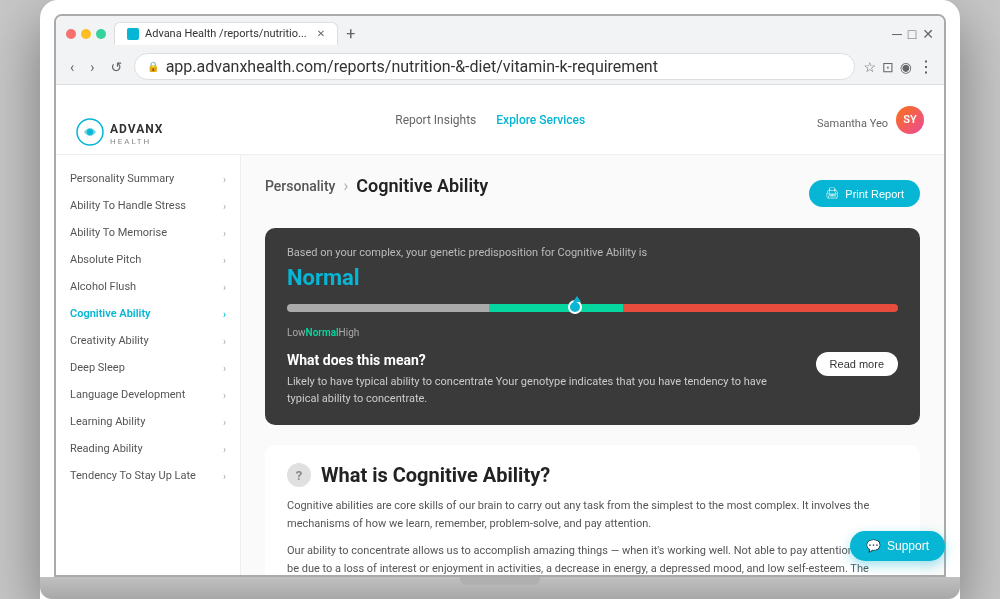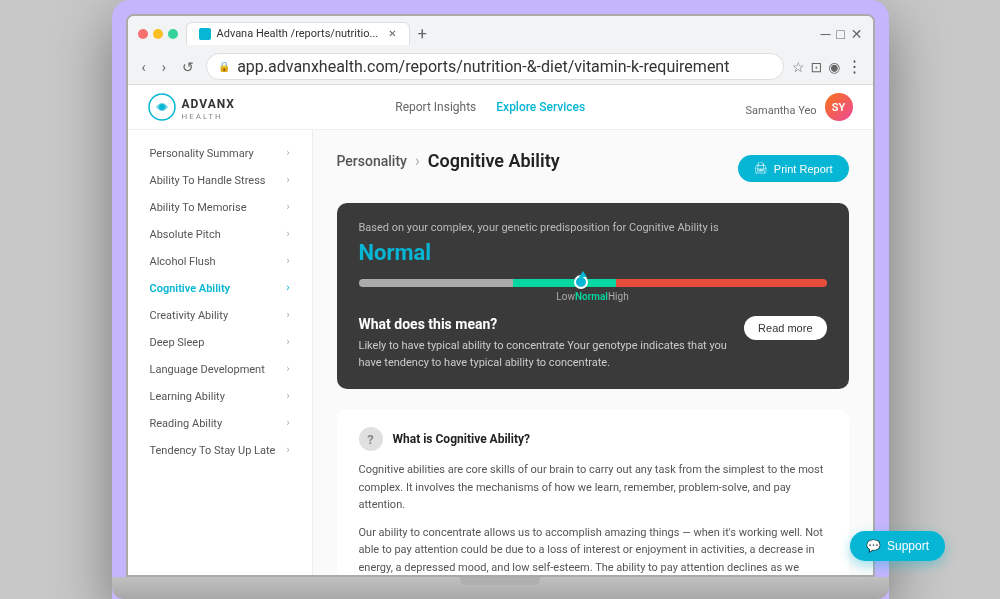--- a/index.html
+++ b/index.html
@@ -7,22 +7,22 @@
       background: #c8c8c8;
       display: flex;
       align-items: center;
       justify-content: center;
       min-height: 100vh;
       font-family: -apple-system, BlinkMacSystemFont, 'Segoe UI', Roboto, sans-serif;
     }
 
     
     .laptop-outer {
-      width: 777px;
-      background: #c4b5fd;
+      width: 920px;
+      background: #ffffff;
       border-radius: 18px 18px 0 0;
       padding: 14px 14px 0 14px;
       box-shadow: 0 20px 60px rgba(0,0,0,0.4);
       position: relative;
     }
     .laptop-screen {
       background: #fff;
       border-radius: 8px 8px 0 0;
       overflow: hidden;
       border: 2px solid #aaa;
@@ -145,20 +145,21 @@
       align-items: center;
       justify-content: space-between;
       padding: 8px 20px;
       border-bottom: 1px solid #eee;
       background: #fff;
     }
     .app-logo {
       display: flex;
       align-items: center;
       gap: 6px;
+      margin-top: 25px;
     }
     .logo-icon {
       width: 28px;
       height: 28px;
     }
     .logo-text {
       font-size: 12px;
       font-weight: 700;
       color: #333;
       letter-spacing: 1px;
@@ -220,23 +221,23 @@
     .sidebar {
       width: 185px;
       border-right: 1px solid #eee;
       padding: 10px 0;
       overflow-y: auto;
       background: #fff;
       flex-shrink: 0;
     }
     .sidebar-item {
       display: flex;
-      align-items: flex-start;
+      align-items: flex-end;
       justify-content: space-between;
-      padding: 7px 22px;
+      padding: 7px 14px;
       font-size: 11px;
       color: #555;
       cursor: pointer;
     }
     .sidebar-item.active {
       color: #06b6d4;
       font-weight: 600;
     }
     .sidebar-item.active .chevron { color: #06b6d4; }
     .chevron { font-size: 10px; color: #aaa; }
@@ -332,24 +333,24 @@
       top: -6px;
       left: 3px;
       width: 0;
       height: 0;
       border-left: 4px solid transparent;
       border-right: 4px solid transparent;
       border-bottom: 6px solid #06b6d4;
     }
     .spectrum-labels {
       display: flex;
-      justify-content: center;
+      justify-content: flex-start;
       font-size: 10px;
       color: #aaa;
-      margin-top: 4px;
+      margin-top: 15px;
     }
     .spectrum-label-normal {
       color: #06d6a0;
       font-weight: 600;
     }
 
     
     .meaning-section {
       margin-top: 14px;
       display: flex;
@@ -400,21 +401,21 @@
       border-radius: 50%;
       display: flex;
       align-items: center;
       justify-content: center;
       font-size: 13px;
       color: #888;
       font-weight: 700;
       flex-shrink: 0;
     }
     .info-title {
-      font-size: 12px;
+      font-size: 20px;
       font-weight: 700;
       color: #222;
     }
     .info-text {
       font-size: 11px;
       color: #555;
       line-height: 1.6;
       margin-bottom: 10px;
     }
 

